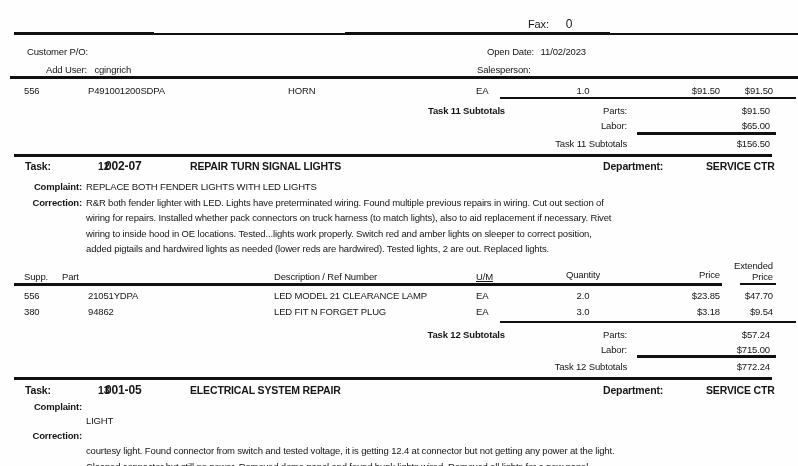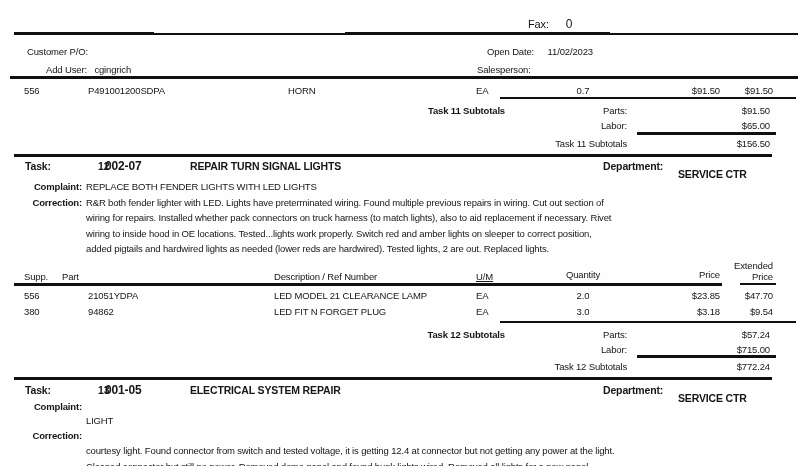--- a/index.html
+++ b/index.html
@@ -26,58 +26,58 @@
   
   .st-bold{left:360px;width:145px;text-align:right;font-weight:bold;}
   .st-lbl{left:500px;width:127px;text-align:right;}
   .st-val{left:690px;width:80px;text-align:right;}
   
   .task-lbl{left:25px;font-weight:bold;font-size:10.5px;}
   .task-num{left:71px;font-weight:bold;font-size:10.5px;margin-left:27px;}
   .task-code{left:105px;font-weight:bold;font-size:12px;}
   .task-title{left:190px;font-weight:bold;font-size:10.5px;}
   .dept-lbl{left:603px;font-weight:bold;font-size:10.5px;}
-  .dept-val{left:678px;font-weight:bold;font-size:10.5px;margin-top:8px;}
+  .dept-val{left:706px;font-weight:bold;font-size:10.5px;}
   .sec-lbl{left:12px;width:70px;text-align:right;font-weight:bold;}
   .sec-txt{left:86px;}
 </style>
 </head>
 <body>
 
 <div id="page">
 
   <div class="t" style="top:18px;left:528px;font-size:11px;">
     <span>Fax:</span>
     <span style="margin-left:14px;font-size:12px;">0</span>
   </div>
 
   <div class="hline" style="top:33px;left:14px;width:784px;height:2px;"></div>
   <div class="hline" style="top:32px;left:14px;width:140px;height:3px;"></div>
   <div class="hline" style="top:32px;left:345px;width:265px;height:3px;"></div>
 
   <div class="t" style="top:45px;left:27px;">Customer P/O:</div>
   <div class="t" style="top:45px;left:487px;">
     <span>Open Date:</span>
-    <span style="margin-left:11px;">11/02/2023</span>
+    <span style="margin-left:4px;">11/02/2023</span>
   </div>
 
   <div class="t" style="top:63px;left:46px;">
     <span>Add User:</span>
     <span style="margin-left:5px;">cgingrich</span>
   </div>
   <div class="t" style="top:63px;left:477px;">Salesperson:</div>
 
   <div class="hline" style="top:76px;left:10px;width:788px;height:3px;"></div>
 
   <div>
     <span class="t c-supp" style="top:84px;">556</span>
     <span class="t c-part" style="top:84px;">P491001200SDPA</span>
     <span class="t c-desc" style="top:84px;margin-left:14px;">HORN</span>
     <span class="t c-um" style="top:84px;">EA</span>
-    <span class="t c-qty" style="top:84px;">0.7</span>
+    <span class="t c-qty" style="top:84px;">1.0</span>
     <span class="t c-price" style="top:84px;">$91.50</span>
     <span class="t c-ext" style="top:84px;">$91.50</span>
   </div>
 
   <div class="hline" style="top:97px;left:500px;width:296px;height:2px;"></div>
 
   <div>
     <span class="t st-bold" style="top:104px;">Task 11 Subtotals</span>
     <span class="t st-lbl" style="top:104px;">Parts:</span>
     <span class="t st-val" style="top:104px;">$91.50</span>

